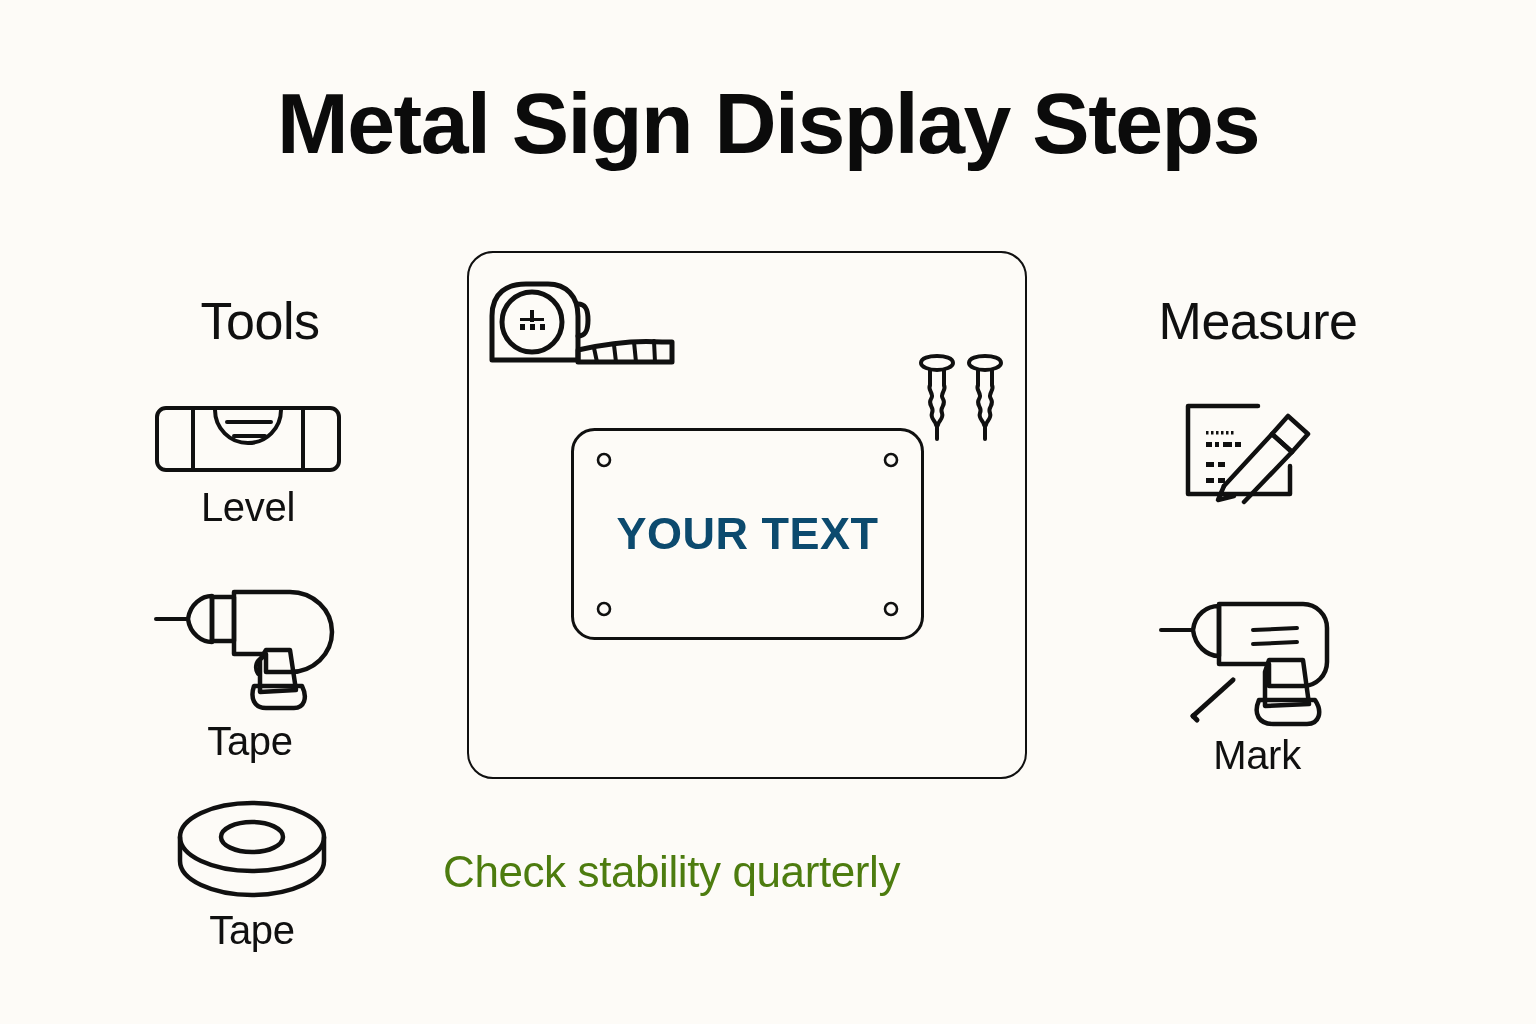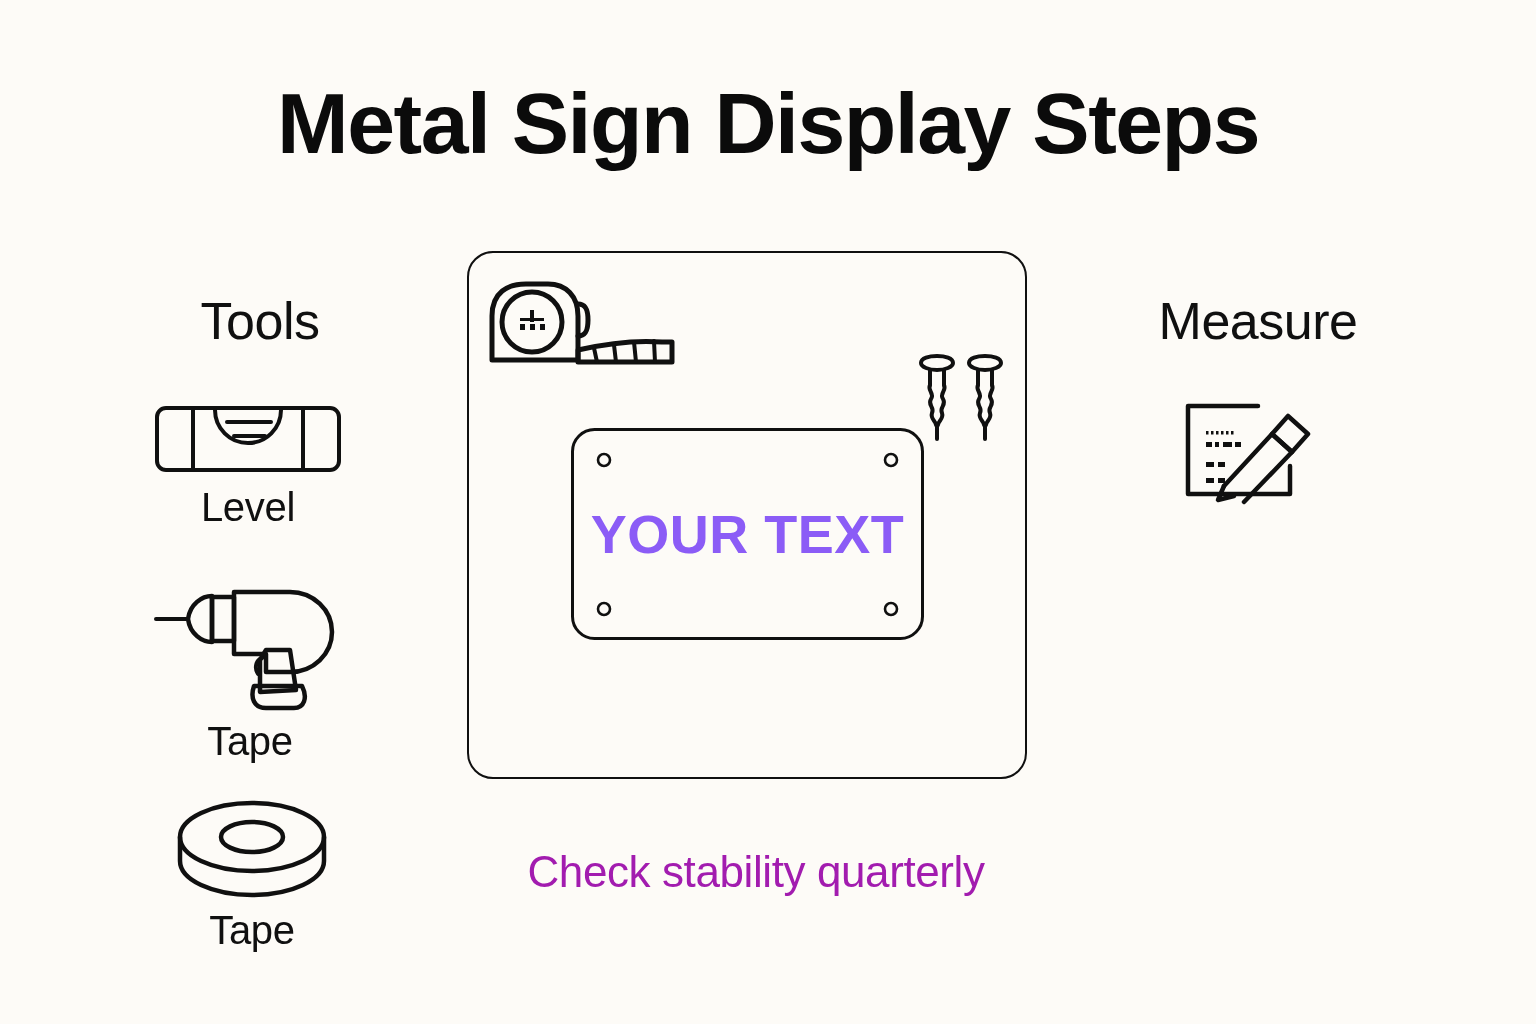--- a/index.html
+++ b/index.html
@@ -115,37 +115,36 @@
   }
   #sign-text {
     position: absolute;
     left: 0;
     top: 0;
     width: 355px;
     height: 214px;
     display: flex;
     align-items: center;
     justify-content: center;
-    font-size: 54px;
+    font-size: 45px;
     font-weight: 700;
     letter-spacing: 0.5px;
-    color: #8b5cf6;
+    color: #0c4a6e;
     white-space: nowrap;
   }
 
   
   #caption {
     position: absolute;
-    left: 476px;
+    left: 443px;
     top: 848px;
     width: 560px;
-    text-align: center;
     font-size: 44px;
     font-weight: 400;
-    color: #a21caf;
+    color: #4d7c0f;
     letter-spacing: -0.4px;
     line-height: 1.1;
     white-space: nowrap;
   }
 
   svg { display: block; overflow: visible; }
   .stroke {
     fill: none;
     stroke: #101010;
     stroke-linecap: round;
@@ -296,15 +295,38 @@
 
         <path class="stroke" d="M48 96 L96 44 L116 62 L68 112" stroke-width="4.5" transform="translate(-4,-8)"></path>
 
         <path class="stroke" d="M96 44 L112 26 L132 44 L116 62 Z" stroke-width="4.5" transform="translate(-4,-8)"></path>
 
         <path class="stroke" d="M48 96 L42 110 L58 106" stroke-width="4.5" transform="translate(-4,-8)"></path>
       </svg>
     </div>
   </div>
 
+  <div class="item" id="item-mark">
+    <div class="icon-box">
+      <svg width="200" height="130" viewBox="0 0 200 130" aria-hidden="true">
+
+        <line class="stroke" x1="4" y1="32" x2="36" y2="32" stroke-width="4"></line>
+
+        <path class="stroke" d="M36 32 C38 16 50 8 62 8 L62 58 C50 58 38 48 36 32 Z" stroke-width="4.5"></path>
+
+        <path class="stroke" d="M62 6 L146 6 A24 24 0 0 1 170 30 L170 64 A24 24 0 0 1 146 88 L112 88 L112 66 L62 66 Z" stroke-width="4.5"></path>
+
+        <line class="stroke" x1="96" y1="32" x2="140" y2="30" stroke-width="4"></line>
+        <line class="stroke" x1="96" y1="46" x2="140" y2="44" stroke-width="4"></line>
+
+        <path class="stroke" d="M112 62 L146 62 L152 106 L108 108 L108 74 Z" stroke-width="4.5"></path>
+
+        <path class="stroke" d="M102 102 C96 116 102 126 116 126 L150 126 C162 126 166 114 158 102 Z" stroke-width="4.5"></path>
+
+        <path class="stroke" d="M36 118 L76 82" stroke-width="5"></path>
+        <path class="stroke" d="M36 118 L40 122" stroke-width="5"></path>
+      </svg>
+    </div>
+    <span class="item-label">Mark</span>
+  </div>
 
 
 </div>
 
 </body></html>

